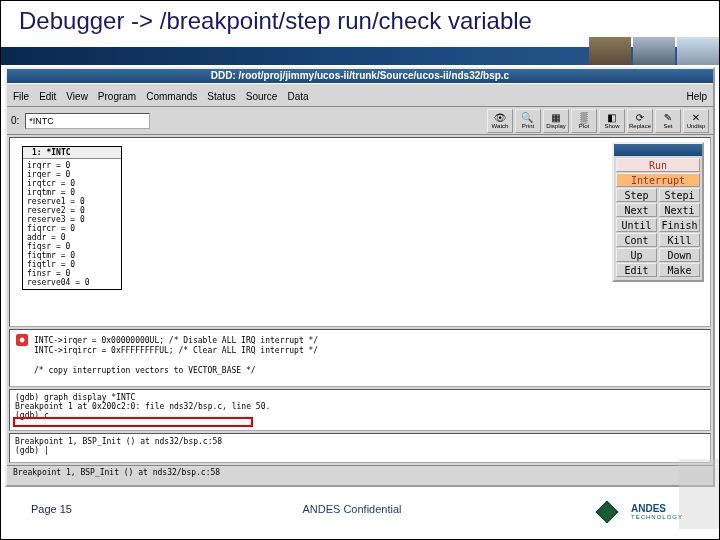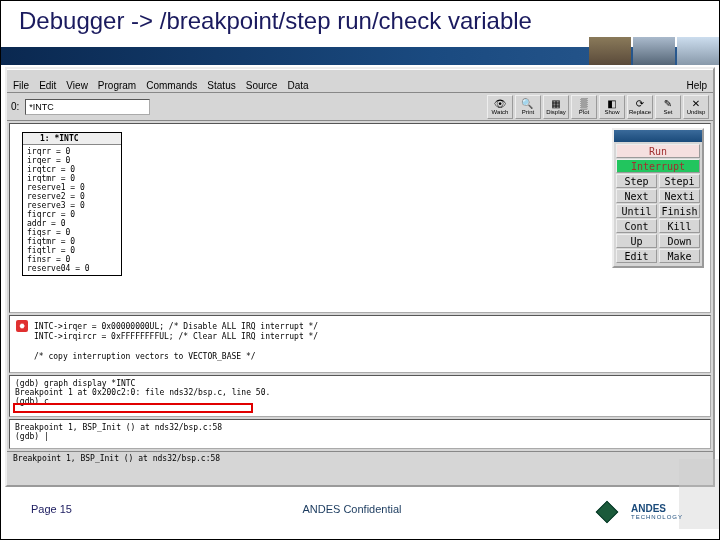--- a/index.html
+++ b/index.html
@@ -7,38 +7,38 @@
   .slide { width: 720px; height: 540px; border: 1px solid #000; position: relative; background: #fff; }
   .title { font-size: 24px; color: #1a1a5e; padding: 6px 18px; font-weight: normal; }
   .banner { position: absolute; top: 46px; left: 0; right: 0; height: 18px; background: linear-gradient(to right, #0a2850 0%, #1a4a80 60%, #2a5a90 100%); }
   .banner-imgs { position: absolute; right: 0; top: -10px; display: flex; gap: 2px; }
   .banner-img { width: 42px; height: 28px; background: #6a7a8a; }
   .banner-img.b1 { background: linear-gradient(#8a7a5a,#5a4a3a); }
   .banner-img.b2 { background: linear-gradient(#aabacc,#556677); }
   .banner-img.b3 { background: linear-gradient(#ccddee,#8899aa); }
   .shot { position: absolute; top: 66px; left: 4px; right: 4px; height: 420px; background: #d6d6d6; border: 2px outset #eee; font-family: "Helvetica", sans-serif; font-size: 9px; color: #000; }
   .ddd-title { background: linear-gradient(#3a6a9a,#1a4a7a); color: #fff; text-align: center; font-weight: bold; height: 14px; line-height: 14px; font-size: 10px; }
-  .menubar { display: flex; gap: 10px; padding: 10px 6px; height: 24px; align-items: flex-start; border-top: 1px solid #fff; border-bottom: 1px solid #888; }
+  .menubar { display: flex; gap: 10px; padding: 4px 6px; height: 24px; align-items: flex-end; border-top: 1px solid #fff; border-bottom: 1px solid #888; }
   .menubar span { font-size: 10px; }
   .menubar .help { margin-left: auto; }
   .toolbar-row { display: flex; align-items: center; padding: 2px 4px; height: 28px; border-bottom: 1px solid #888; gap: 2px; }
   .tb-label { font-size: 10px; margin-right: 4px; }
   .tb-input { flex: 0 0 120px; height: 16px; background: #fff; border: 1px inset #aaa; font-size: 9px; padding: 1px 3px; }
   .tb-icons { margin-left: auto; display: flex; gap: 2px; }
   .tb-icon { width: 26px; height: 24px; border: 1px outset #eee; background: #d6d6d6; display: flex; flex-direction: column; align-items: center; justify-content: center; font-size: 6px; }
   .tb-icon .glyph { font-size: 10px; line-height: 10px; }
   .main-pane { position: relative; background: #fff; height: 190px; border: 1px inset #aaa; margin: 2px; font-family: monospace; font-size: 8px; overflow: hidden; background-image: radial-gradient(#bbb 0.5px, transparent 0.5px); background-size: 20px 18px; }
   .struct { position: absolute; top: 8px; left: 12px; background: #fff; border: 1px solid #000; padding: 2px 4px; line-height: 9px; width: 100px; }
-  .struct-title { font-weight: bold; background: #eee; margin: -2px -4px 2px -4px; padding: 1px 17px; border-bottom: 1px solid #888; }
+  .struct-title { font-weight: bold; background: #eee; margin: -2px -4px 2px -4px; padding: 1px 9px; border-bottom: 1px solid #888; }
   .ctrl-panel { position: absolute; top: 4px; right: 6px; width: 92px; background: #d6d6d6; border: 2px outset #eee; padding: 2px; }
   .ctrl-title { height: 12px; background: linear-gradient(#3a6a9a,#1a4a7a); margin: -2px -2px 2px -2px; }
   .ctrl-row { display: flex; gap: 2px; margin: 1px 0; }
   .ctrl-btn { flex: 1; height: 14px; background: #d6d6d6; border: 1px outset #eee; font-size: 10px; display: flex; align-items: center; justify-content: center; }
   .ctrl-btn.run { background: #f5e0e0; color: #a03030; }
-  .ctrl-btn.int { background: #22c55e; color: #a03030; width: 100%; flex: none; }
+  .ctrl-btn.int { background: #fdba74; color: #a03030; width: 100%; flex: none; }
   .src-pane { background: #fff; border: 1px inset #aaa; margin: 2px; height: 58px; font-family: monospace; font-size: 8px; padding: 4px 6px; line-height: 10px; position: relative; overflow: hidden; }
   .stop-dot { display: inline-block; width: 12px; height: 12px; background: #e03030; border-radius: 2px; color: #fff; font-size: 6px; text-align: center; line-height: 12px; margin-right: 6px; vertical-align: middle; }
   .gdb-pane { background: #fff; border: 1px inset #aaa; margin: 2px; height: 42px; font-family: monospace; font-size: 8px; padding: 3px 5px; line-height: 9px; position: relative; }
   .redbox { position: absolute; border: 2px solid #e00000; }
   .gdb-pane2 { background: #fff; border: 1px inset #aaa; margin: 2px; height: 30px; font-family: monospace; font-size: 8px; padding: 3px 5px; line-height: 9px; }
   .footer { position: absolute; bottom: 16px; left: 0; right: 16px; height: 20px; display: flex; align-items: flex-start; padding: 0 30px; }
   .page-no { font-size: 11px; color: #1a1a5e; }
   .conf { position: absolute; left: 50%; transform: translateX(-50%); font-size: 11px; color: #1a3a5e; }
   .logo { position: absolute; right: 20px; display: flex; align-items: center; gap: 16px; font-size: 10px; color: #1a4a7a; font-weight: bold; }
   .logo-mark { width: 16px; height: 16px; background: #1a5a3a; transform: rotate(45deg); border: 1px solid #0a3a2a; }
@@ -51,20 +51,21 @@
   <div class="title">Debugger -&gt; /breakpoint/step run/check variable</div>
   <div class="banner">
     <div class="banner-imgs">
       <div class="banner-img b1"></div>
       <div class="banner-img b2"></div>
       <div class="banner-img b3"></div>
     </div>
   </div>
 
   <div class="shot">
+    <div class="ddd-title">DDD: /root/proj/jimmy/ucos-ii/trunk/Source/ucos-ii/nds32/bsp.c</div>
     <div class="menubar">
       <span>File</span>
       <span>Edit</span>
       <span>View</span>
       <span>Program</span>
       <span>Commands</span>
       <span>Status</span>
       <span>Source</span>
       <span>Data</span>
       <span class="help">Help</span>

